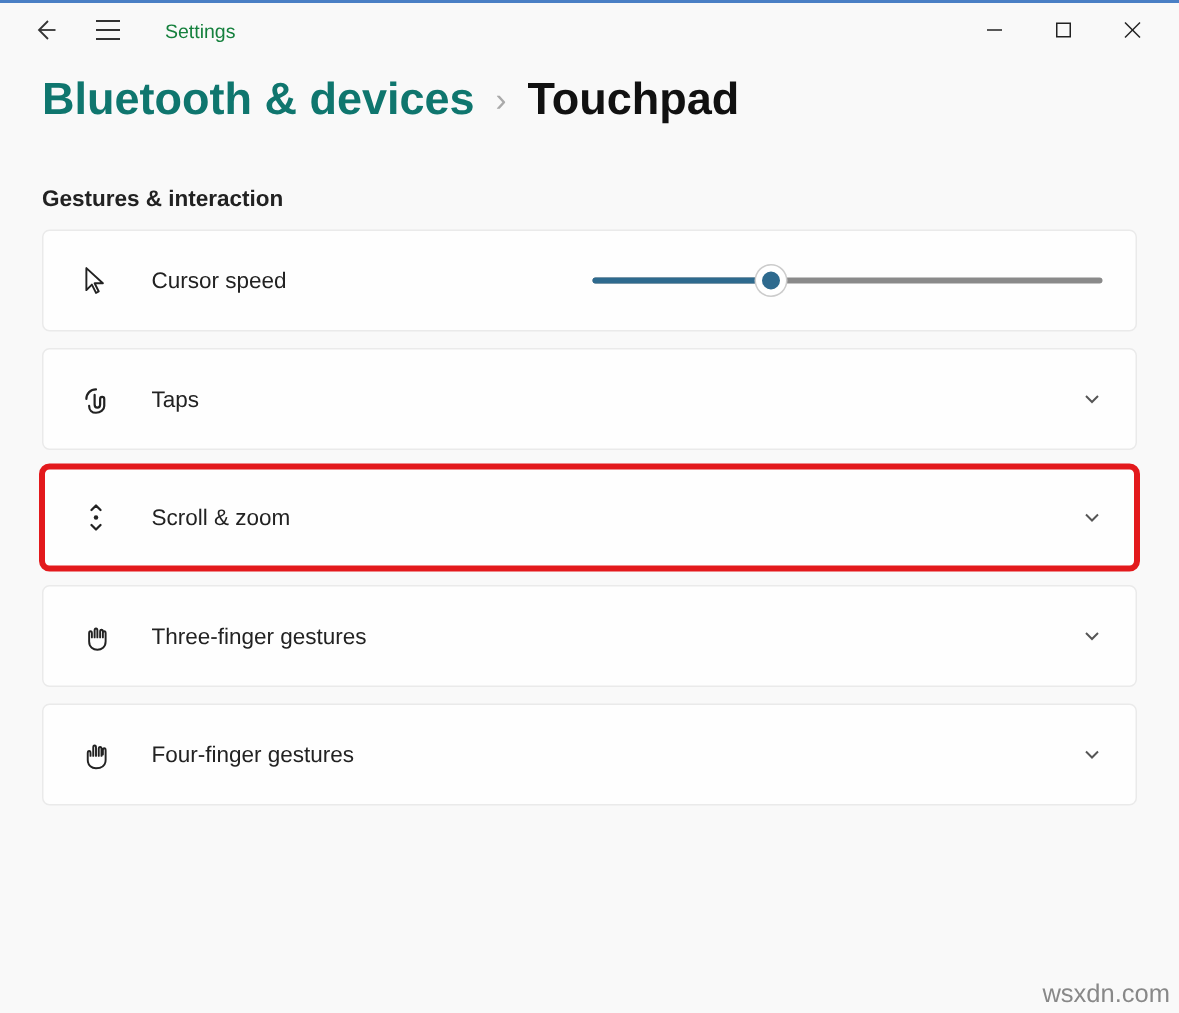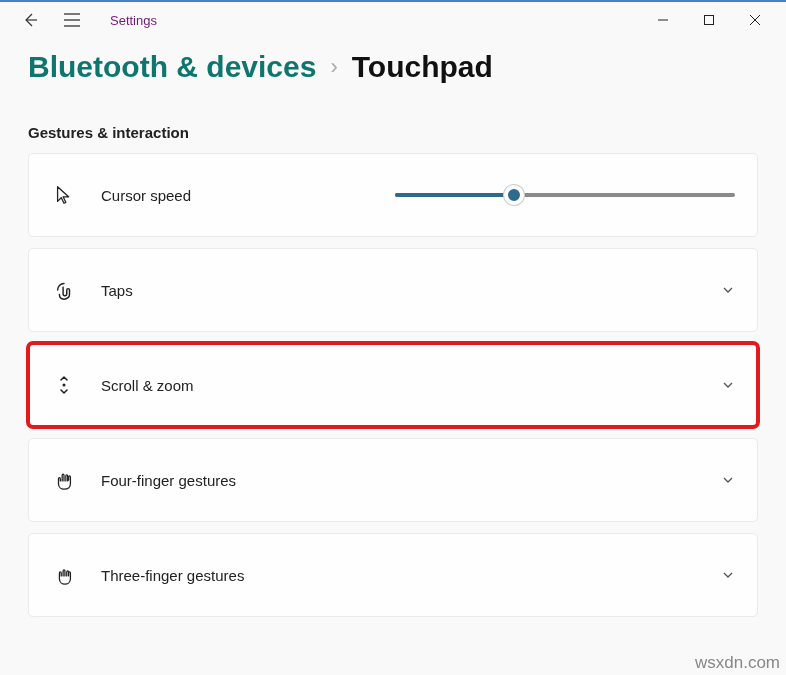--- a/index.html
+++ b/index.html
@@ -31,21 +31,21 @@
     .back-btn, .menu-btn {
       width: 20px;
       height: 20px;
       display: flex;
       align-items: center;
       justify-content: center;
       cursor: pointer;
     }
     .app-title {
       font-size: 13px;
-      color: #701a75;
+      color: #15803d;
       margin-left: 6px;
     }
     .window-controls {
       display: flex;
       gap: 0;
     }
     .win-ctrl {
       width: 46px;
       height: 30px;
       display: flex;
@@ -83,21 +83,21 @@
     .rows {
       padding: 0 28px;
       display: flex;
       flex-direction: column;
       gap: 4px;
     }
     .setting-row {
       background: #fefefe;
       border: 1px solid #eaeaea;
       border-radius: 5px;
-      height: 84px;
+      height: 68px;
       display: flex;
       align-items: center;
       padding: 0 22px;
       position: relative;
     }
     .setting-row.highlighted {
       outline: 4px solid #e3191c;
       outline-offset: -2px;
     }
     .rows .setting-row + .setting-row {
@@ -252,40 +252,40 @@
     <span class="chevron">
       <svg width="14" height="14" viewBox="0 0 14 14">
           <path d="M3 5 L7 9 L11 5" stroke="#555" stroke-width="1.3" fill="none"></path>
         </svg>
     </span>
   </div>
 
   <div class="setting-row">
     <span class="row-icon">
       <svg width="22" height="22" viewBox="0 0 24 24">
+          <path d="M7 10 L7 16 C7 20 10 22 13 22 C16 22 19 20 19 16 L19 10 C19 8 17 8 17 10 L17 13 M7 10 C7 8 9 8 9 10 L9 13 M11 13 L11 8 C11 6 13 6 13 8 L13 13 M15 13 L15 9 C15 7 17 7 17 9" stroke="#222" stroke-width="1.4" fill="none" stroke-linecap="round" stroke-linejoin="round"></path>
+        </svg>
+    </span>
+    <span class="row-label">Three-finger gestures</span>
+    <span class="chevron">
+      <svg width="14" height="14" viewBox="0 0 14 14">
+          <path d="M3 5 L7 9 L11 5" stroke="#555" stroke-width="1.3" fill="none"></path>
+        </svg>
+    </span>
+  </div>
+
+  <div class="setting-row">
+    <span class="row-icon">
+      <svg width="22" height="22" viewBox="0 0 24 24">
           <path d="M6 11 L6 16 C6 20 9 22 12 22 C16 22 19 20 19 16 L19 9 C19 7 17 7 17 9 L17 12 M6 11 C6 9 8 9 8 11 L8 13 M10 13 L10 7 C10 5 12 5 12 7 L12 13 M14 13 L14 8 C14 6 16 6 16 8 L16 13" stroke="#222" stroke-width="1.4" fill="none" stroke-linecap="round" stroke-linejoin="round"></path>
         </svg>
     </span>
     <span class="row-label">Four-finger gestures</span>
     <span class="chevron">
       <svg width="14" height="14" viewBox="0 0 14 14">
           <path d="M3 5 L7 9 L11 5" stroke="#555" stroke-width="1.3" fill="none"></path>
         </svg>
     </span>
   </div>
 
-  <div class="setting-row">
-    <span class="row-icon">
-      <svg width="22" height="22" viewBox="0 0 24 24">
-          <path d="M7 10 L7 16 C7 20 10 22 13 22 C16 22 19 20 19 16 L19 10 C19 8 17 8 17 10 L17 13 M7 10 C7 8 9 8 9 10 L9 13 M11 13 L11 8 C11 6 13 6 13 8 L13 13 M15 13 L15 9 C15 7 17 7 17 9" stroke="#222" stroke-width="1.4" fill="none" stroke-linecap="round" stroke-linejoin="round"></path>
-        </svg>
-    </span>
-    <span class="row-label">Three-finger gestures</span>
-    <span class="chevron">
-      <svg width="14" height="14" viewBox="0 0 14 14">
-          <path d="M3 5 L7 9 L11 5" stroke="#555" stroke-width="1.3" fill="none"></path>
-        </svg>
-    </span>
-  </div>
-
 </div>
 
 <div class="watermark">wsxdn.com</div>
 
 </body></html>

